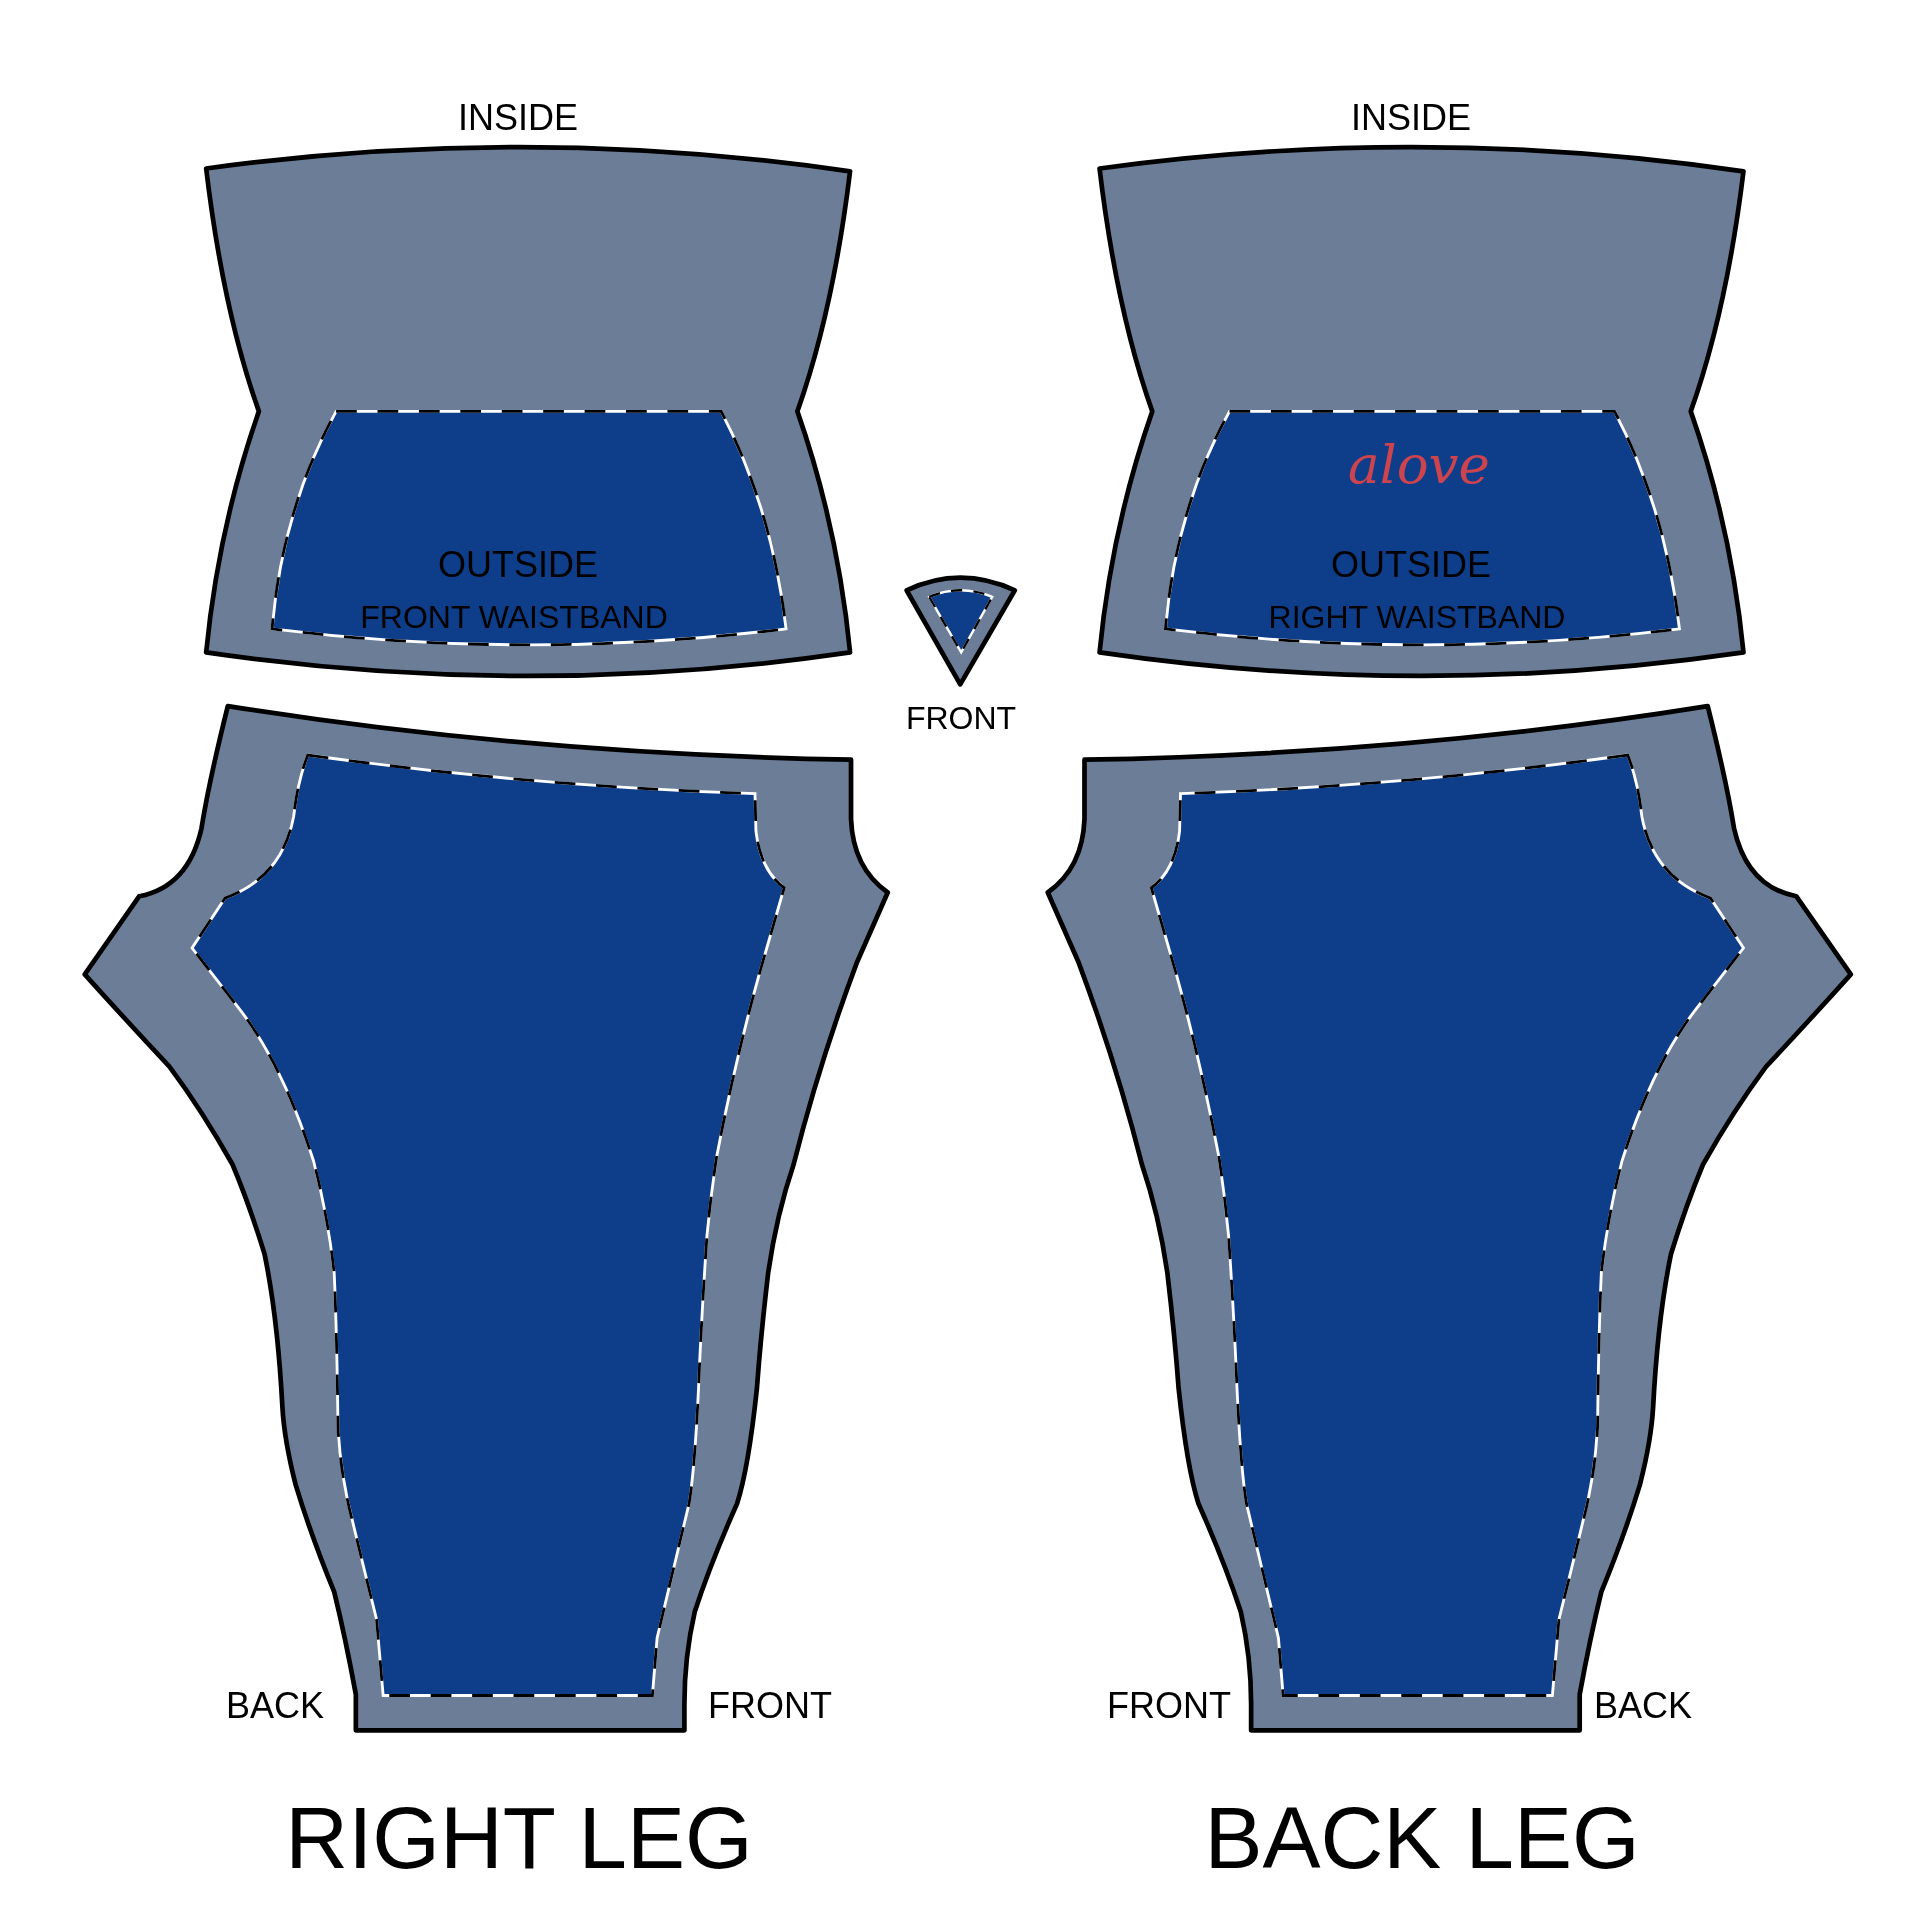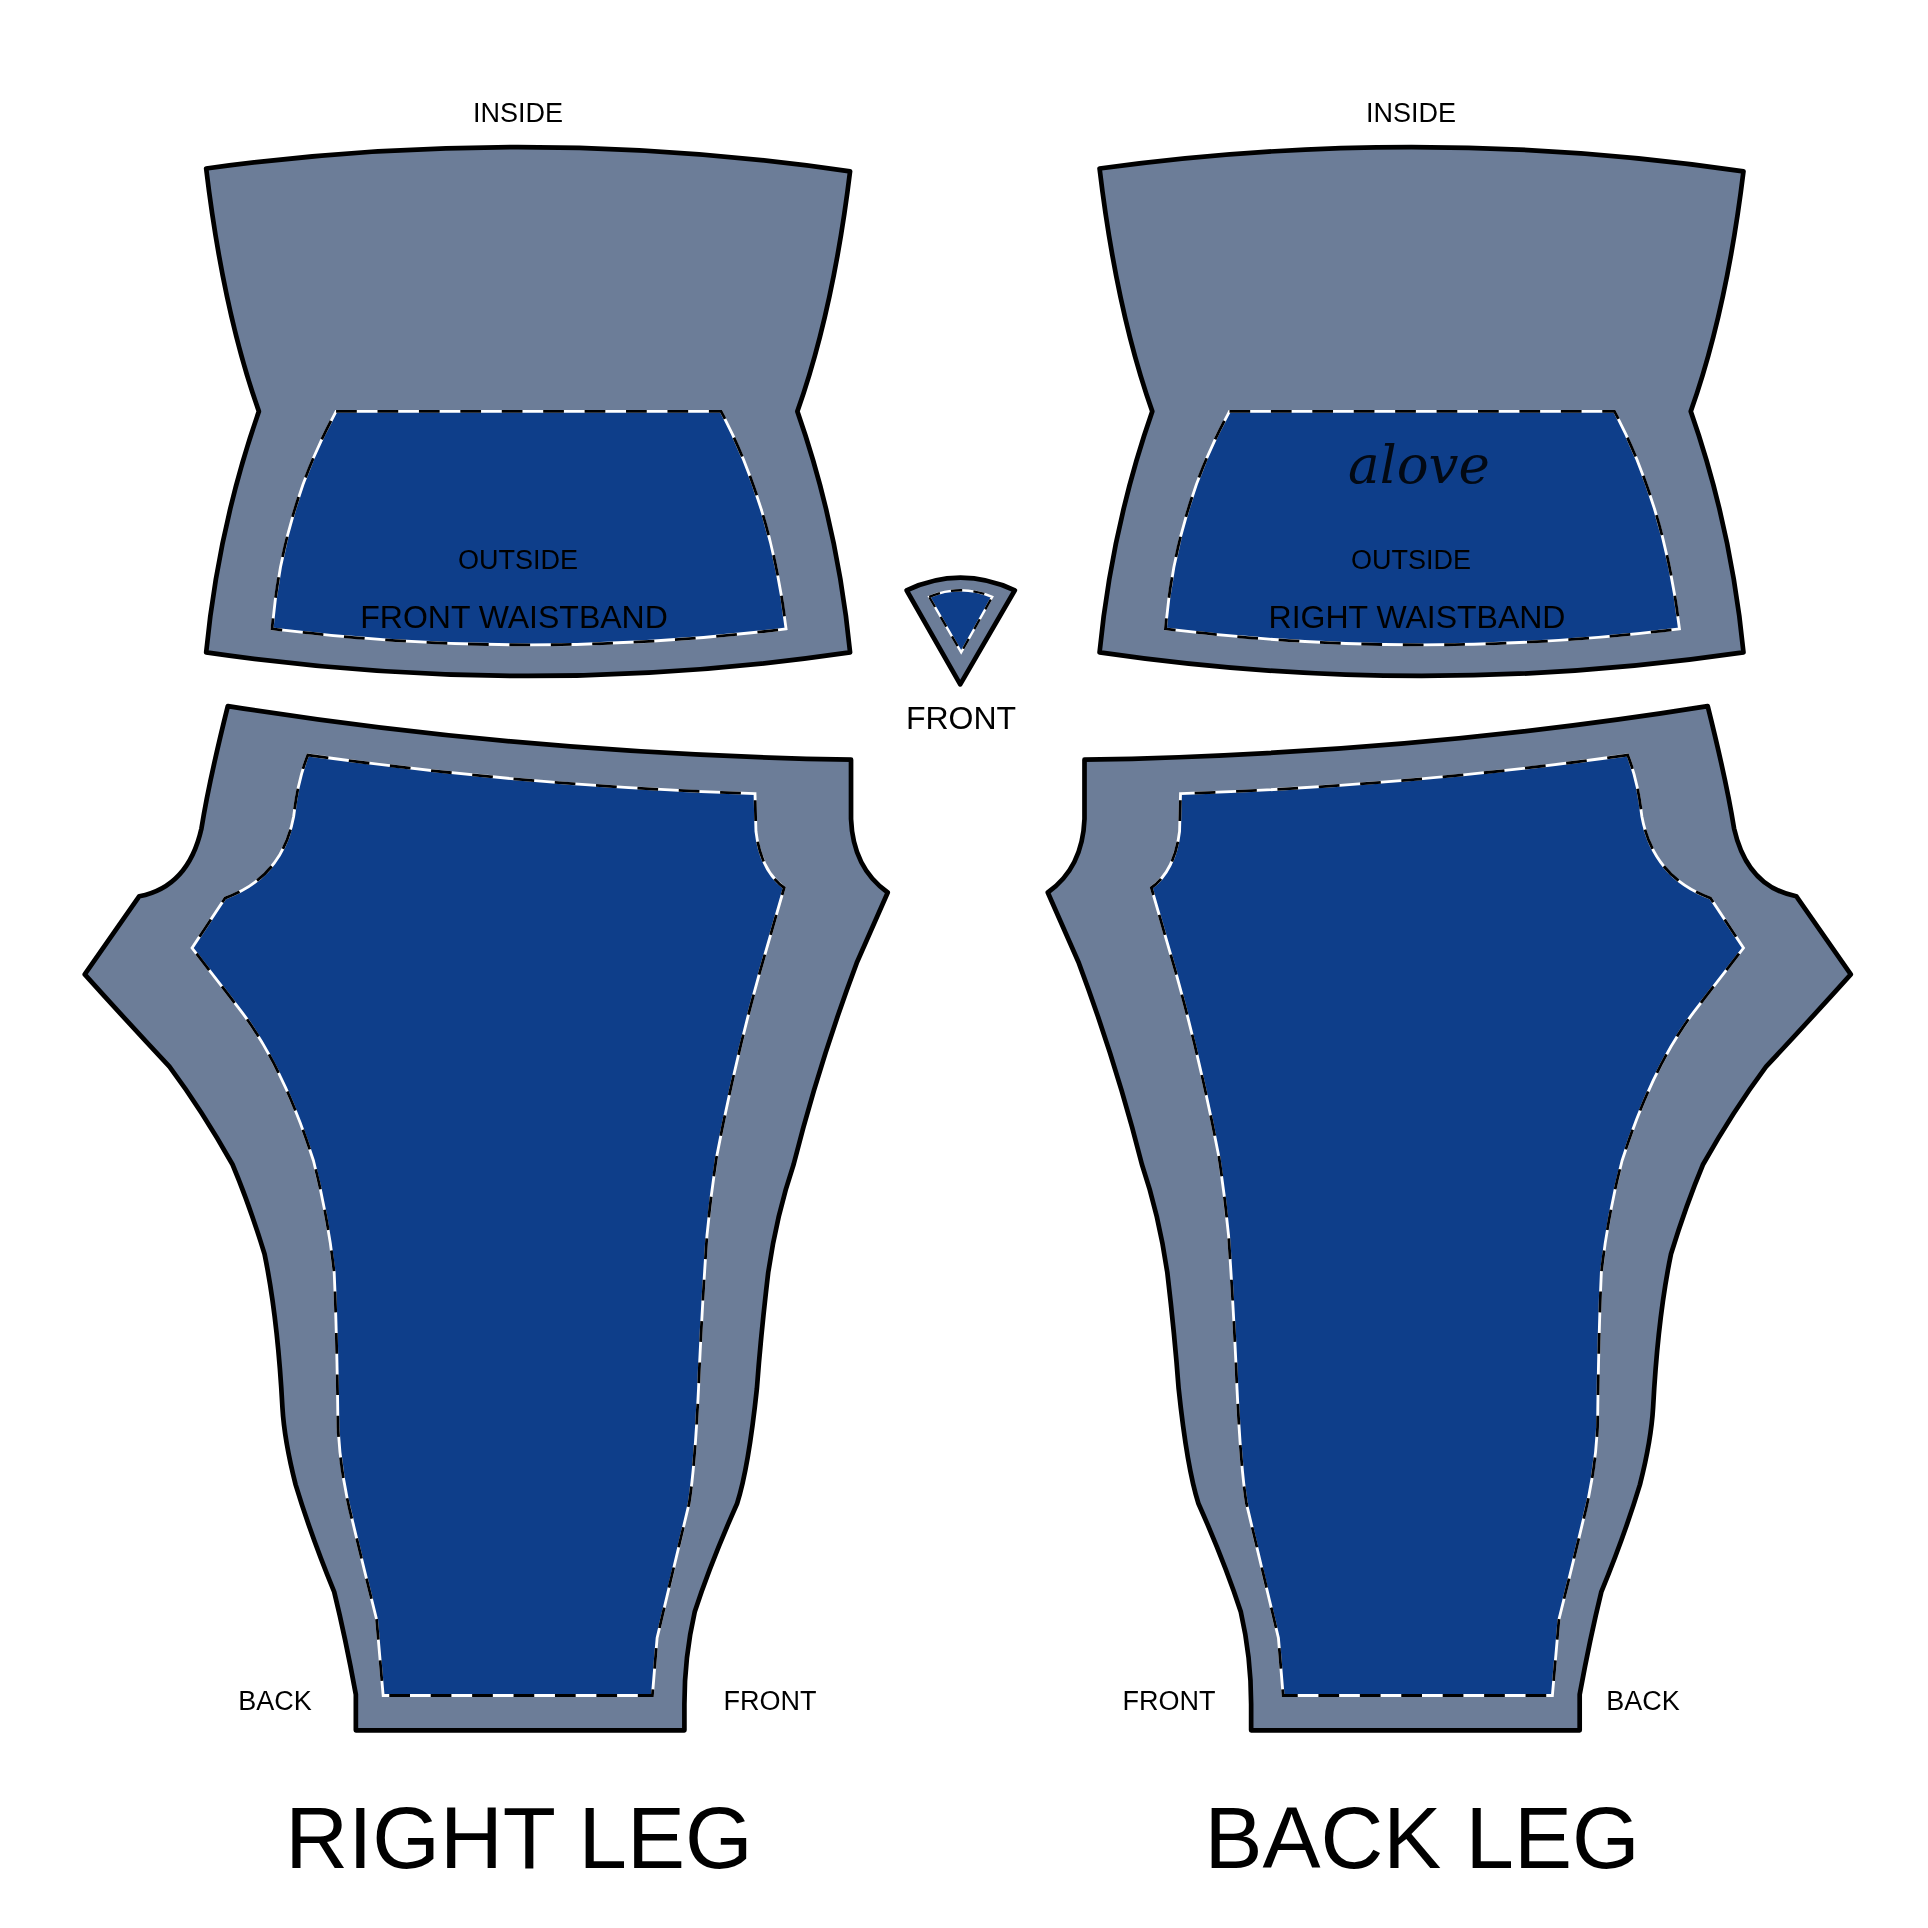--- a/index.html
+++ b/index.html
@@ -3,24 +3,24 @@
 <meta charset="utf-8">
 <style>
   html, body { margin: 0; padding: 0; background: #ffffff; }
   body { width: 1928px; height: 1928px; position: relative; overflow: hidden; font-family: "Liberation Sans", "DejaVu Sans", sans-serif; }
   svg.canvas { position: absolute; left: 0; top: 0; width: 1928px; height: 1928px; }
   .panel { fill: #6c7d98; stroke: #000; stroke-width: 5; stroke-linejoin: round; }
   .print { fill: #0e3e8a; }
   .seam-w { fill: none; stroke: #ffffff; stroke-width: 3; }
   .seam-b { fill: none; stroke: #000000; stroke-width: 3; stroke-dasharray: 22 22; }
   .lbl { position: absolute; color: #000; text-align: center; white-space: nowrap; transform: translateX(-50%); line-height: 1; }
-  .sm { font-size: 27px; }
+  .sm { font-size: 36px; }
   .md { font-size: 32px; font-weight: normal; }
   .lg { font-size: 87px; font-weight: normal; }
-  .wm { position: absolute; font-family: "DejaVu Serif", serif; font-style: italic; font-size: 53px; color: #000000; transform: translate(-50%, -50%); opacity: .85; }
+  .wm { position: absolute; font-family: "DejaVu Serif", serif; font-style: italic; font-size: 53px; color: #ef4444; transform: translate(-50%, -50%); opacity: .85; }
 </style>
 </head>
 <body>
 
 <svg class="canvas" viewBox="0 0 2048 2048" xmlns="http://www.w3.org/2000/svg">
   <defs>
     <path id="wb-outer" d="M219,179 Q561,132 903,182 Q885,330 847,437 Q890,560 903,693 Q561,743 219,693 Q232,560 275,437 Q237,330 219,179 Z"></path>
     <path id="wb-inner" d="M357,437 L766,437 Q820,540 835,668 Q561,702 289,668 Q300,540 357,437 Z"></path>
     <path id="leg-outer" d="M242,750 Q560,801 904,807 L904,870 Q906,922 943,948 L910,1023 Q870,1130 843,1237 Q825,1290 816,1352 Q808,1420 804,1475 Q795,1560 783,1597 Q755,1660 738,1712 Q727,1760 727,1810 L727,1838 L378,1838 L378,1800 Q367,1740 355,1691 Q330,1630 314,1577 Q302,1530 300,1495 Q295,1400 281,1332 Q265,1280 247,1237 Q215,1180 180,1133 Q135,1085 90,1035 L148,952 Q200,942 214,880 Q222,830 242,750 Z"></path>
     <path id="leg-inner" d="M327,802 Q560,835 802,843 L803,883 Q808,925 833,943 L807,1033 Q780,1130 761,1230 Q755,1270 751,1312 Q745,1400 742,1475 Q738,1560 732,1597 Q712,1680 698,1740 L693,1801 L407,1801 L400,1720 Q385,1660 375,1618 Q362,1570 359,1516 Q358,1420 355,1352 Q348,1290 333,1233 Q300,1130 253,1070 L204,1007 L239,954 Q300,932 312,867 Q316,830 327,802 Z"></path>

